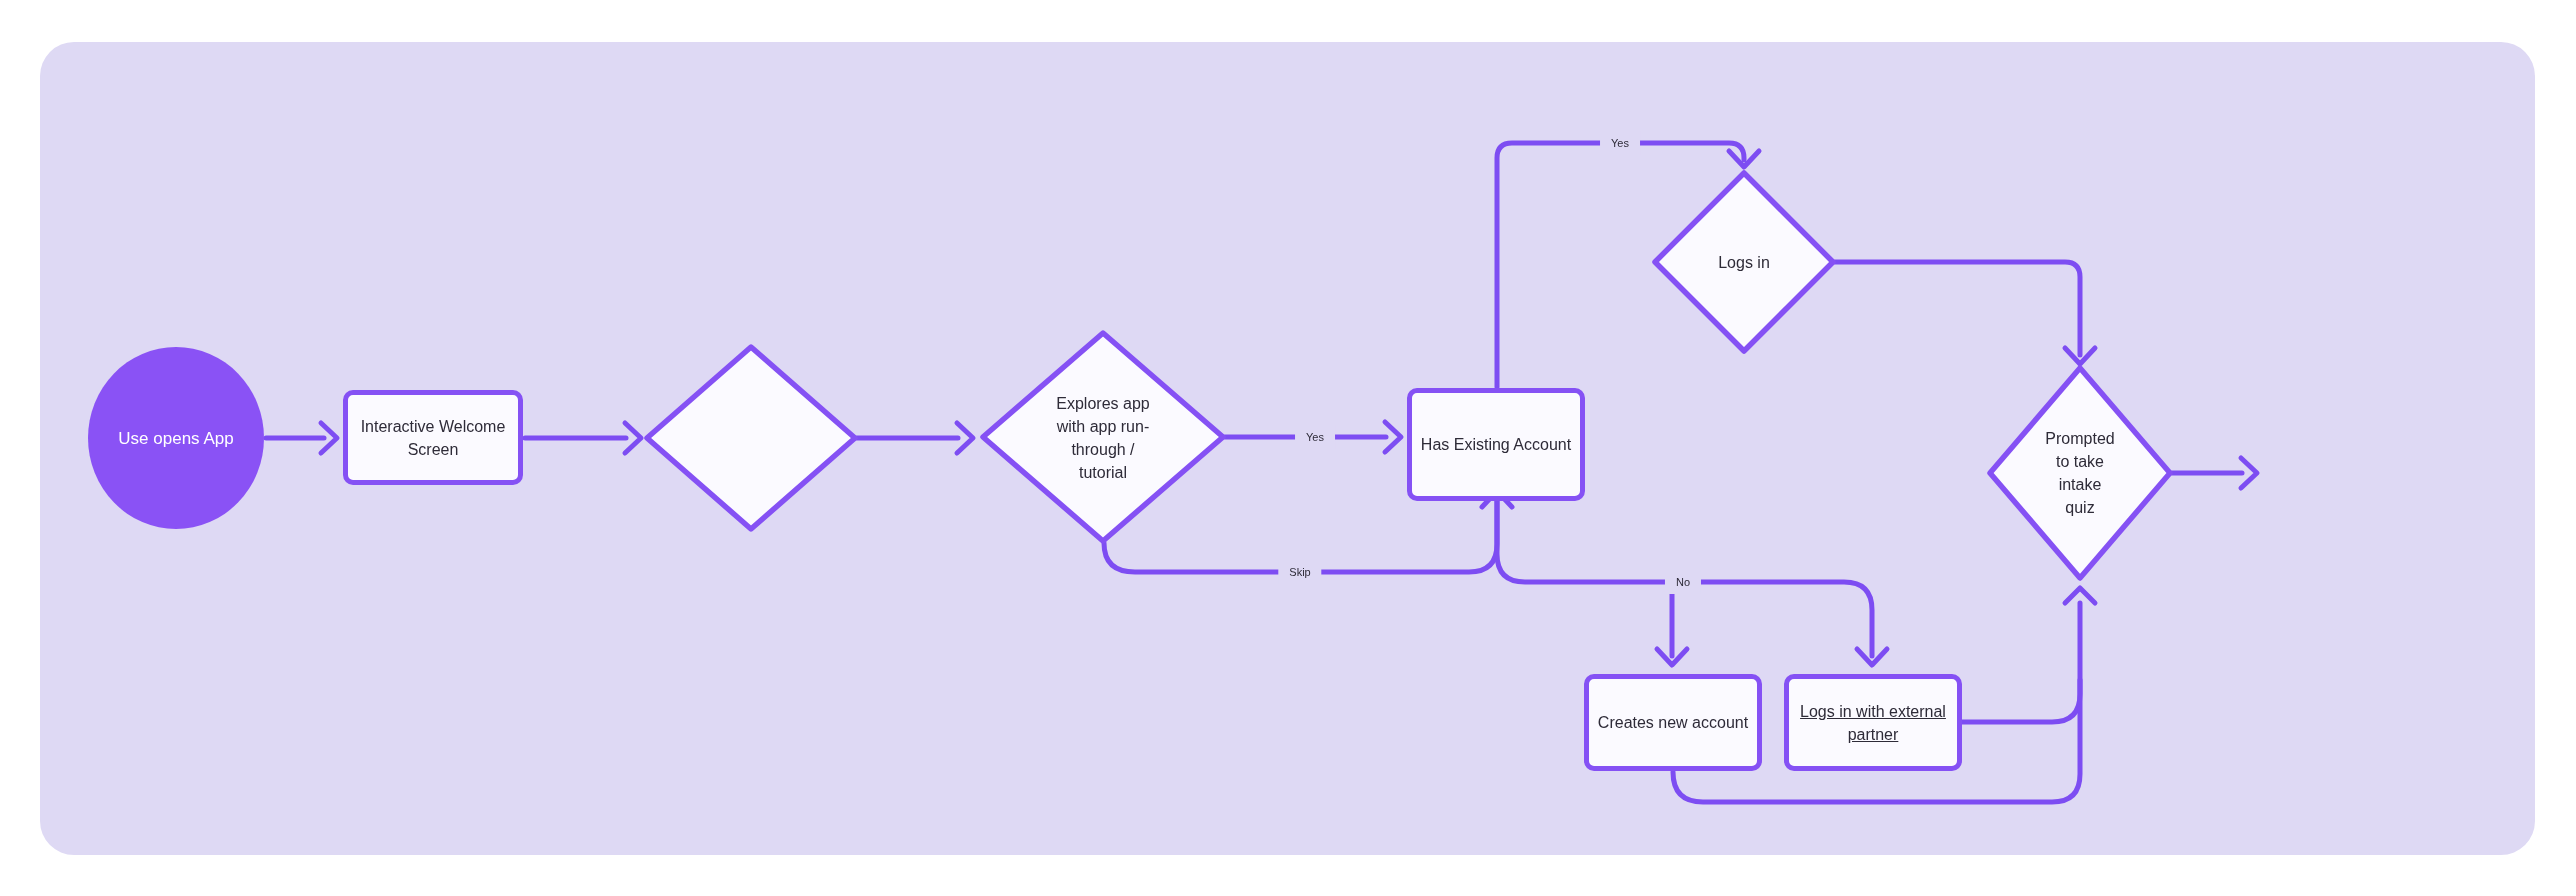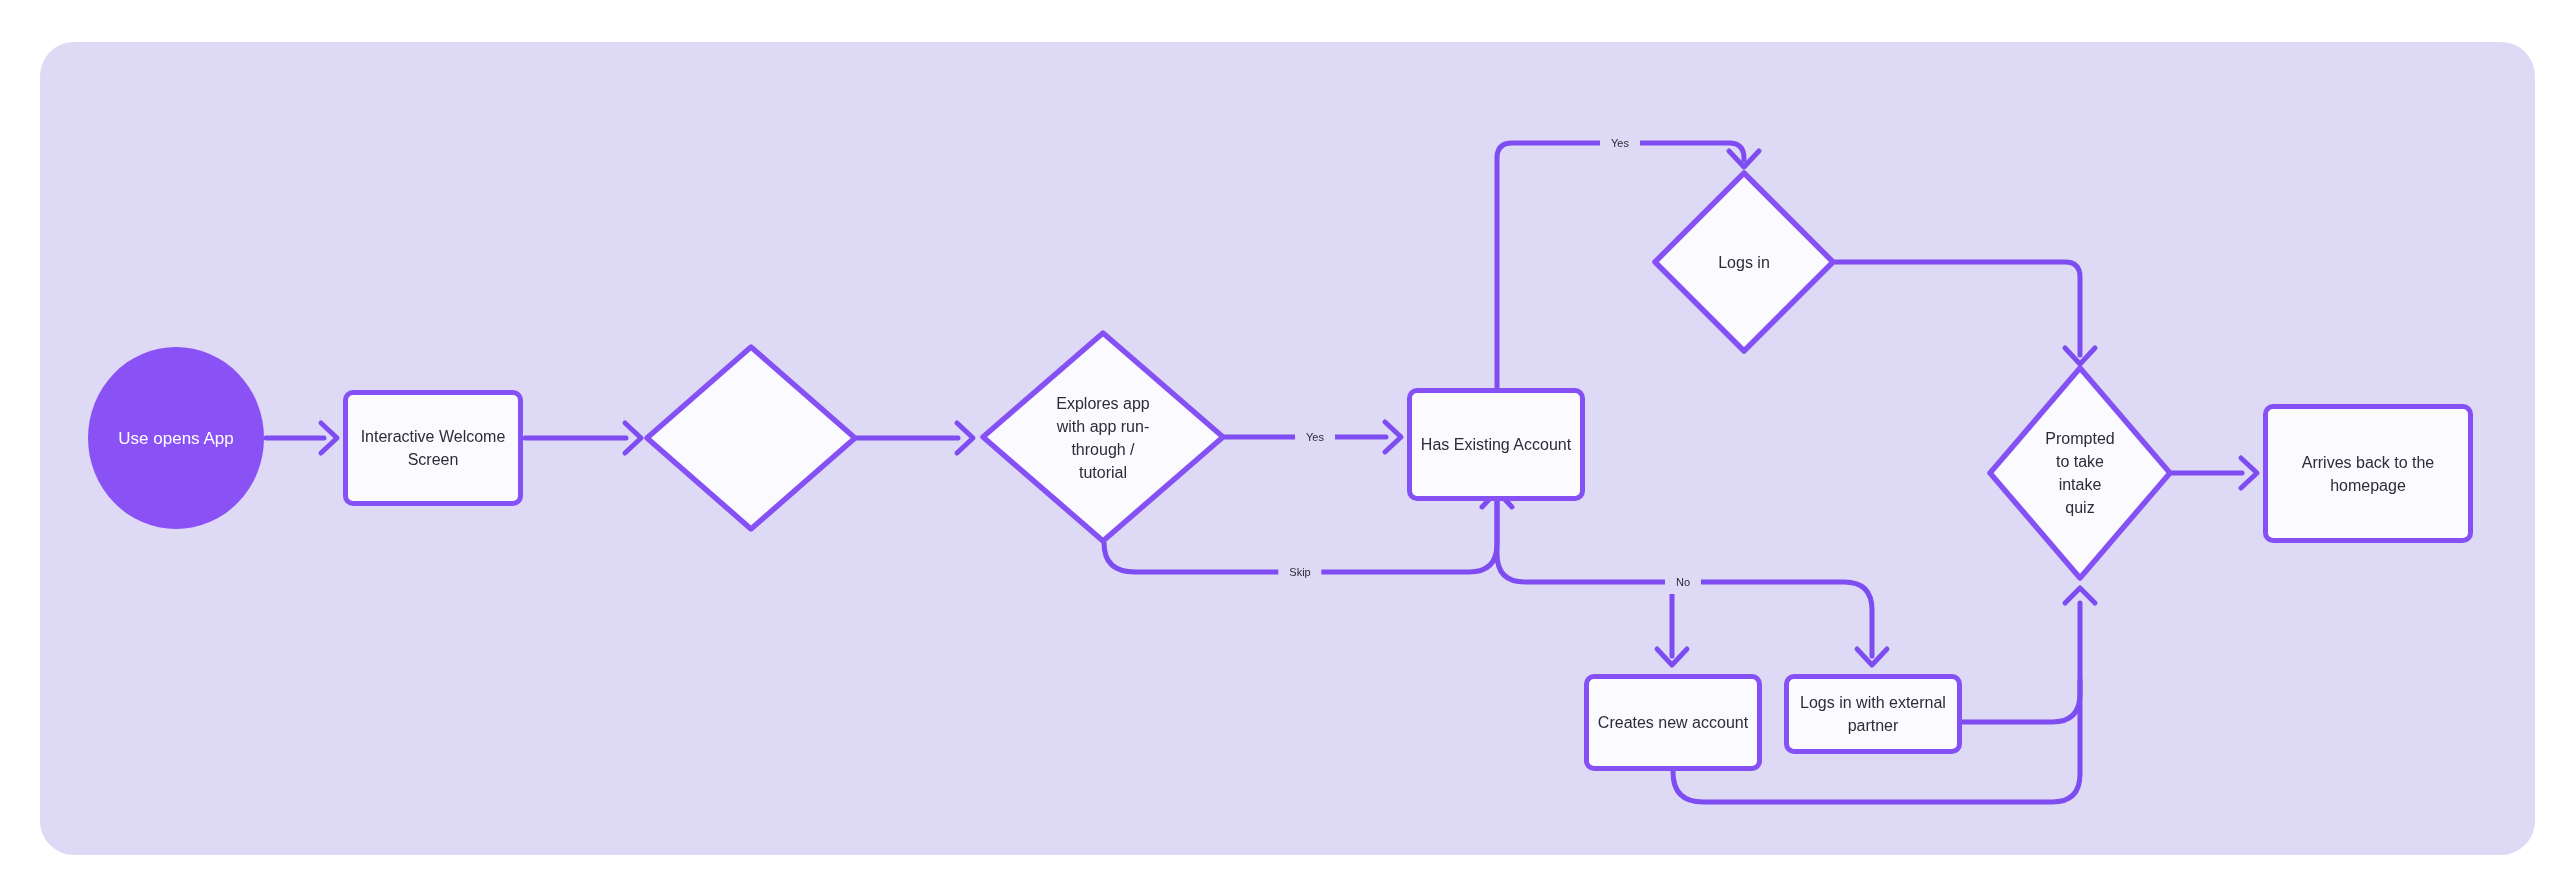--- a/index.html
+++ b/index.html
@@ -73,44 +73,42 @@
     <path class="edge" d="M 1673 772 Q 1673 802 1703 802 H 2052 Q 2080 802 2080 774 V 680"></path>
 
     <path class="diamond" d="M 751 347 L 855 438 L 751 529 L 647 438 Z"></path>
     <path class="diamond" d="M 1103 333 L 1223 437 L 1103 541 L 983 437 Z"></path>
     <path class="diamond" d="M 1744 173 L 1833 262 L 1744 351 L 1655 262 Z"></path>
     <path class="diamond" d="M 2080 368 L 2170 473 L 2080 578 L 1990 473 Z"></path>
   </svg>
 
   <div class="node start" style="left:88px;top:347px;width:176px;height:182px;">Use opens App</div>
 
-  <div class="node box" style="left:343px;top:390px;width:180px;height:116px;">Interactive Welcome
+  <div class="node box" style="left:343px;top:390px;width:180px;height:95px;">Interactive Welcome
 Screen</div>
 
 
   <div class="node dlabel" style="left:1028px;top:390px;width:150px;height:96px;">Explores app
 with app run-
 through /
 tutorial</div>
 
   <div class="node box" style="left:1407px;top:388px;width:178px;height:113px;">Has Existing Account</div>
 
   <div class="node dlabel" style="left:1684px;top:240px;width:120px;height:44px;">Logs in</div>
 
   <div class="node dlabel" style="left:2025px;top:425px;width:110px;height:96px;">Prompted
 to take
 intake
 quiz</div>
 
-  <div class="node box" style="left:2263px;top:404px;width:210px;height:139px;">Arrives back to the
-homepage</div>
 
   <div class="node box" style="left:1584px;top:674px;width:178px;height:97px;">Creates new account</div>
 
-  <div class="node box" style="left:1784px;top:674px;width:178px;height:80px;">Logs in with external
+  <div class="node box" style="left:1784px;top:674px;width:178px;height:97px;text-decoration:underline;">Logs in with external
 partner</div>
 
   <span class="edge-label" style="left:1315px;top:437px;">Yes</span>
 
   <span class="edge-label" style="left:1620px;top:143px;">Yes</span>
 
   <span class="edge-label" style="left:1300px;top:572px;">Skip</span>
 
   <span class="edge-label" style="left:1683px;top:582px;">No</span>
 </div>

